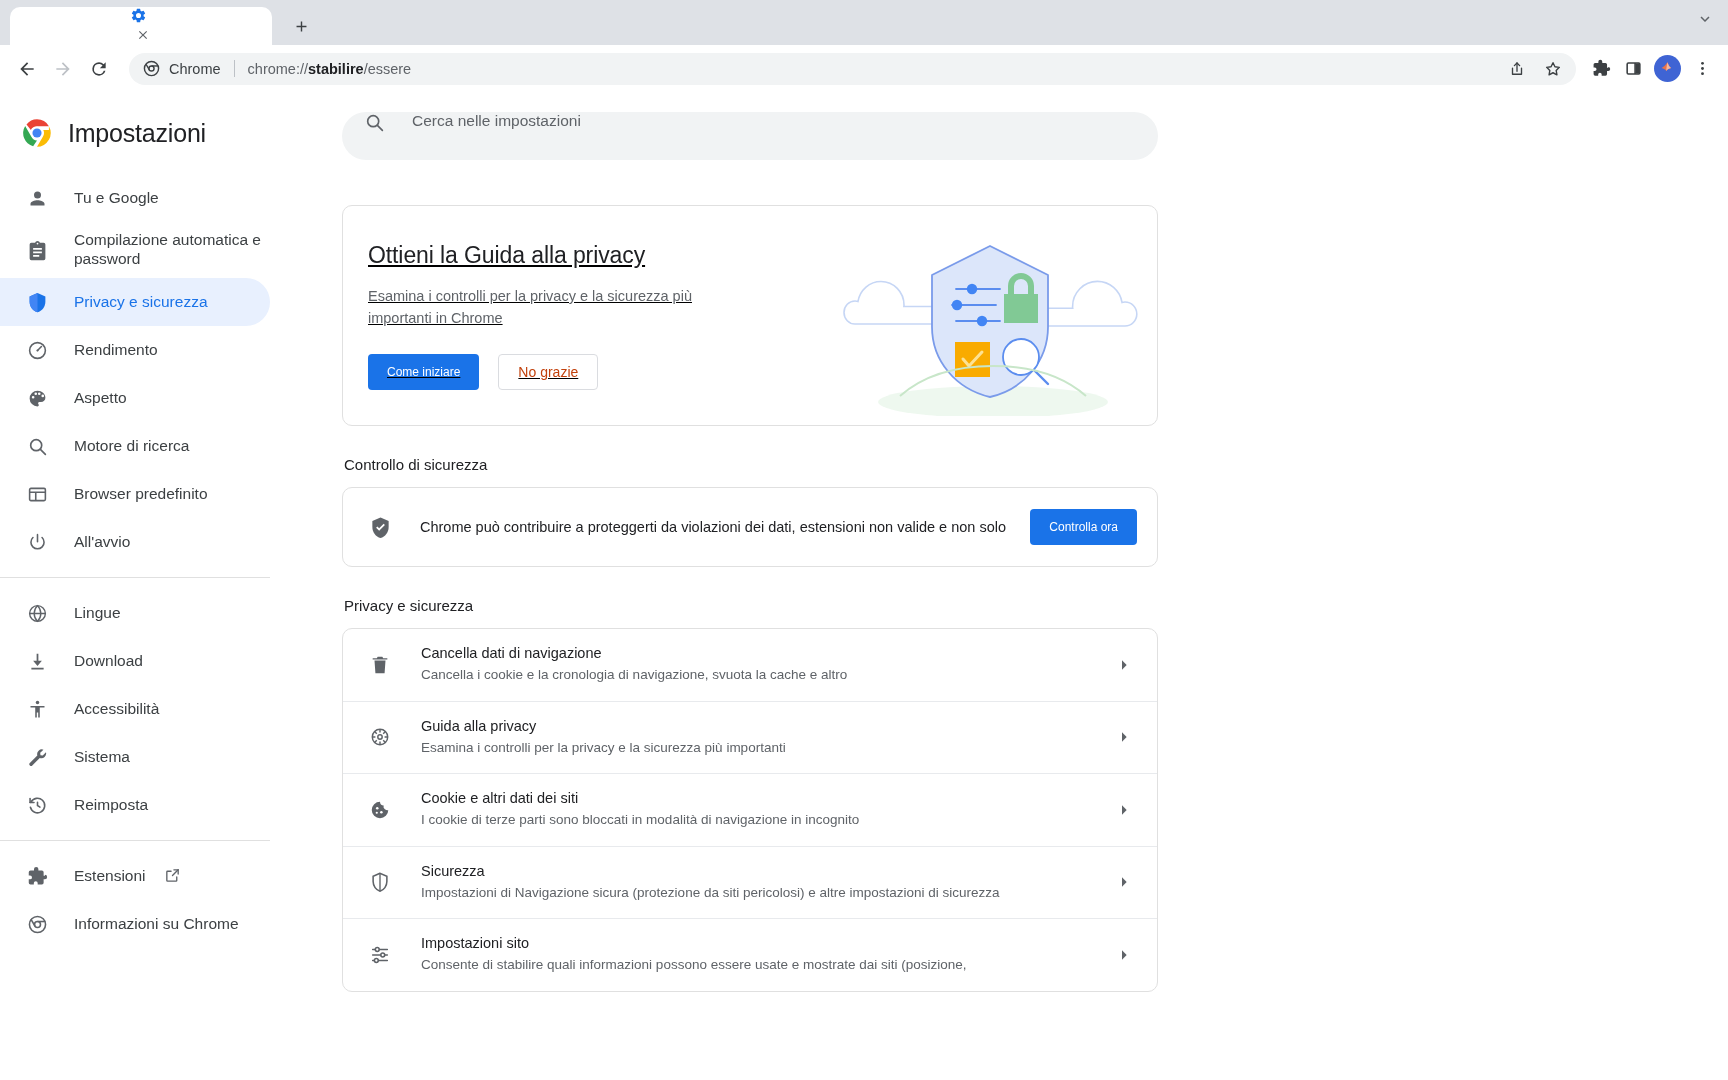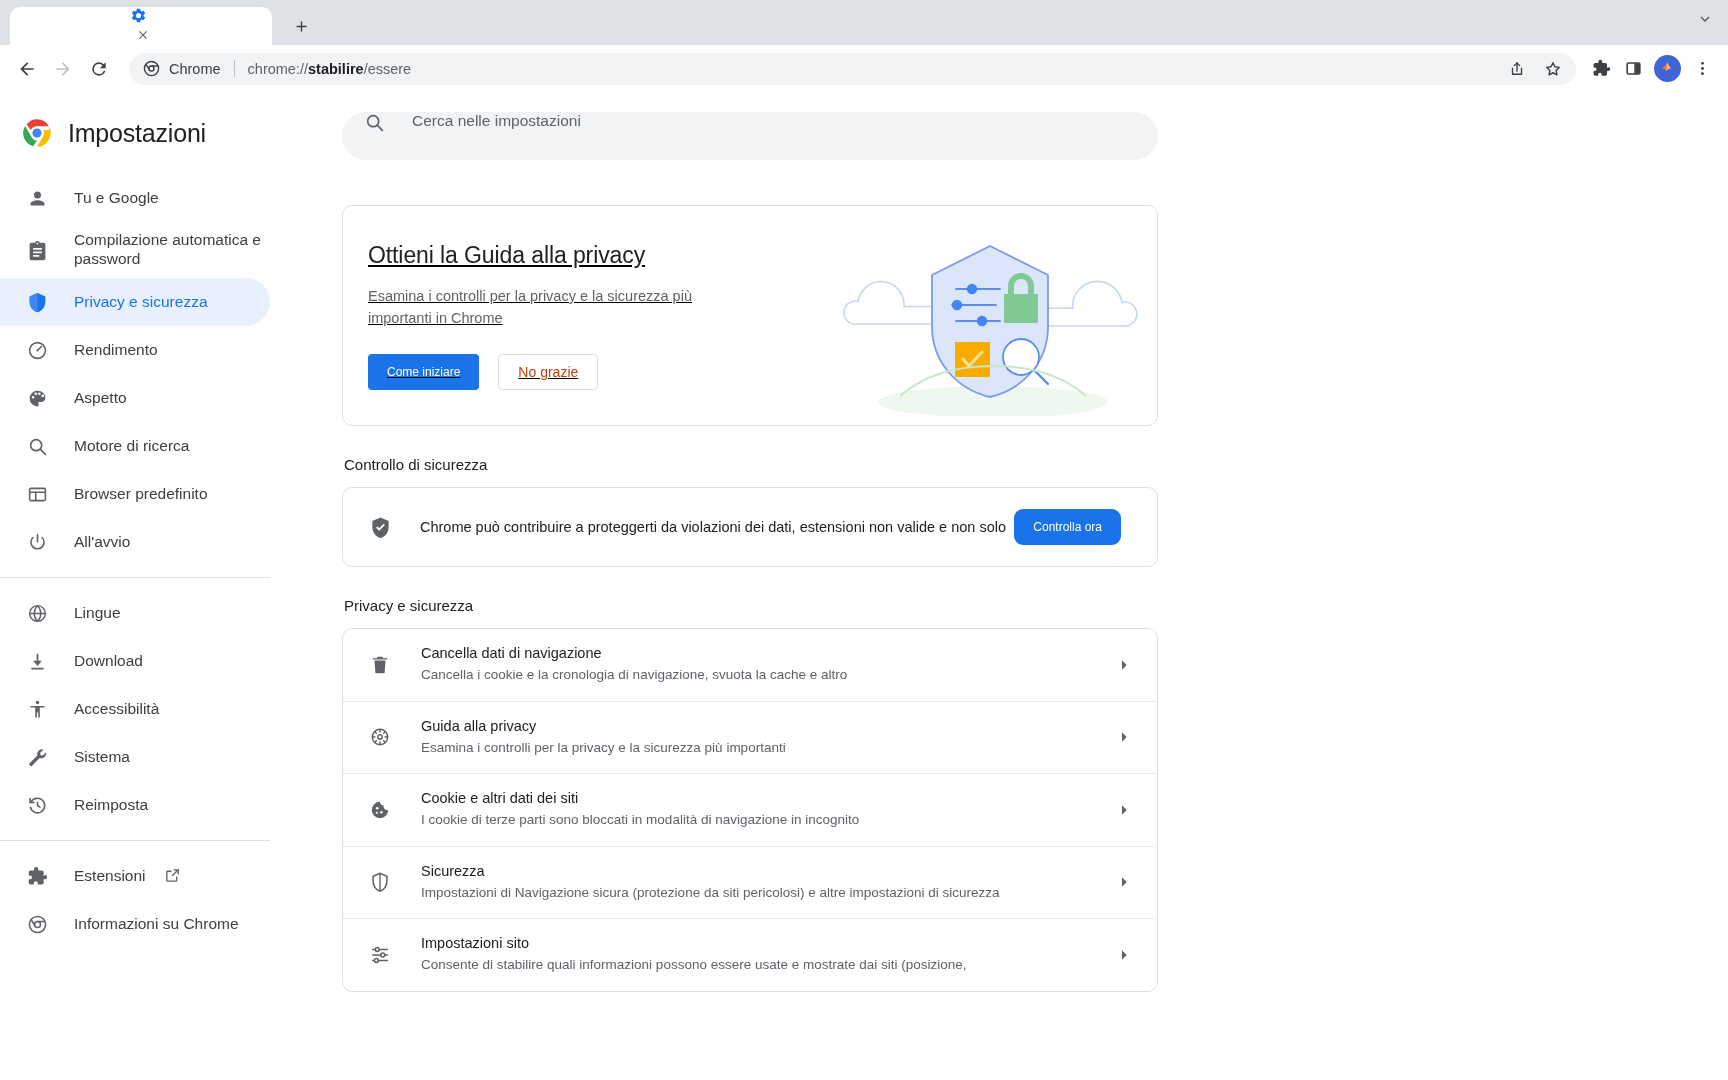--- a/index.html
+++ b/index.html
@@ -504,21 +504,21 @@
         <div class="section-head">Controllo di sicurezza</div>
         <div class="card">
           <div class="safety-row">
             <span class="safety-ico">
               <svg viewBox="0 0 24 24" width="23" height="23">
                   <path d="M12 1.5 3.5 5.2v6.2c0 5.3 3.6 10.3 8.5 11.6 4.9-1.3 8.5-6.3 8.5-11.6V5.2L12 1.5z" fill="#5f6368"></path>
                   <path d="M10.6 15.4 7.4 12.2l1.3-1.3 1.9 1.9 4.7-4.7 1.3 1.3-6 6z" fill="#fff"></path>
                 </svg>
             </span>
             <span class="safety-text">Chrome può contribuire a proteggerti da violazioni dei dati, estensioni non valide e non solo</span>
-            <button class="btn-primary" style="position:absolute;right:36px;border-radius:9px;">Controlla ora</button>
+            <button class="btn-primary" style="position:absolute;right:20px;">Controlla ora</button>
           </div>
         </div>
 
         <div class="section-head">Privacy e sicurezza</div>
         <div class="card">
 
           <div class="row">
             <span class="row-ico">
               <svg viewBox="0 0 24 24" width="22" height="22" fill="#5f6368">
                   <path d="M6 7h12l-1 14H7L6 7zm3.5-4h5l1 1.5H20V6H4V4.5h4.5L9.5 3z"></path>

